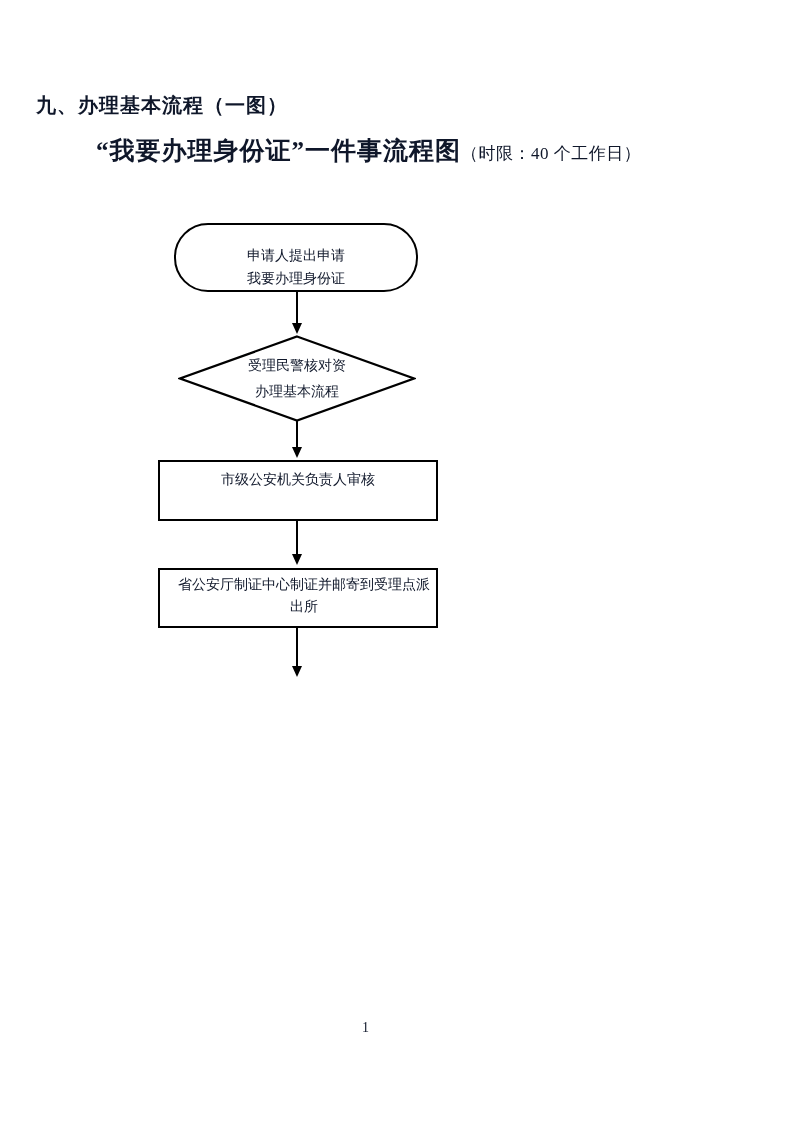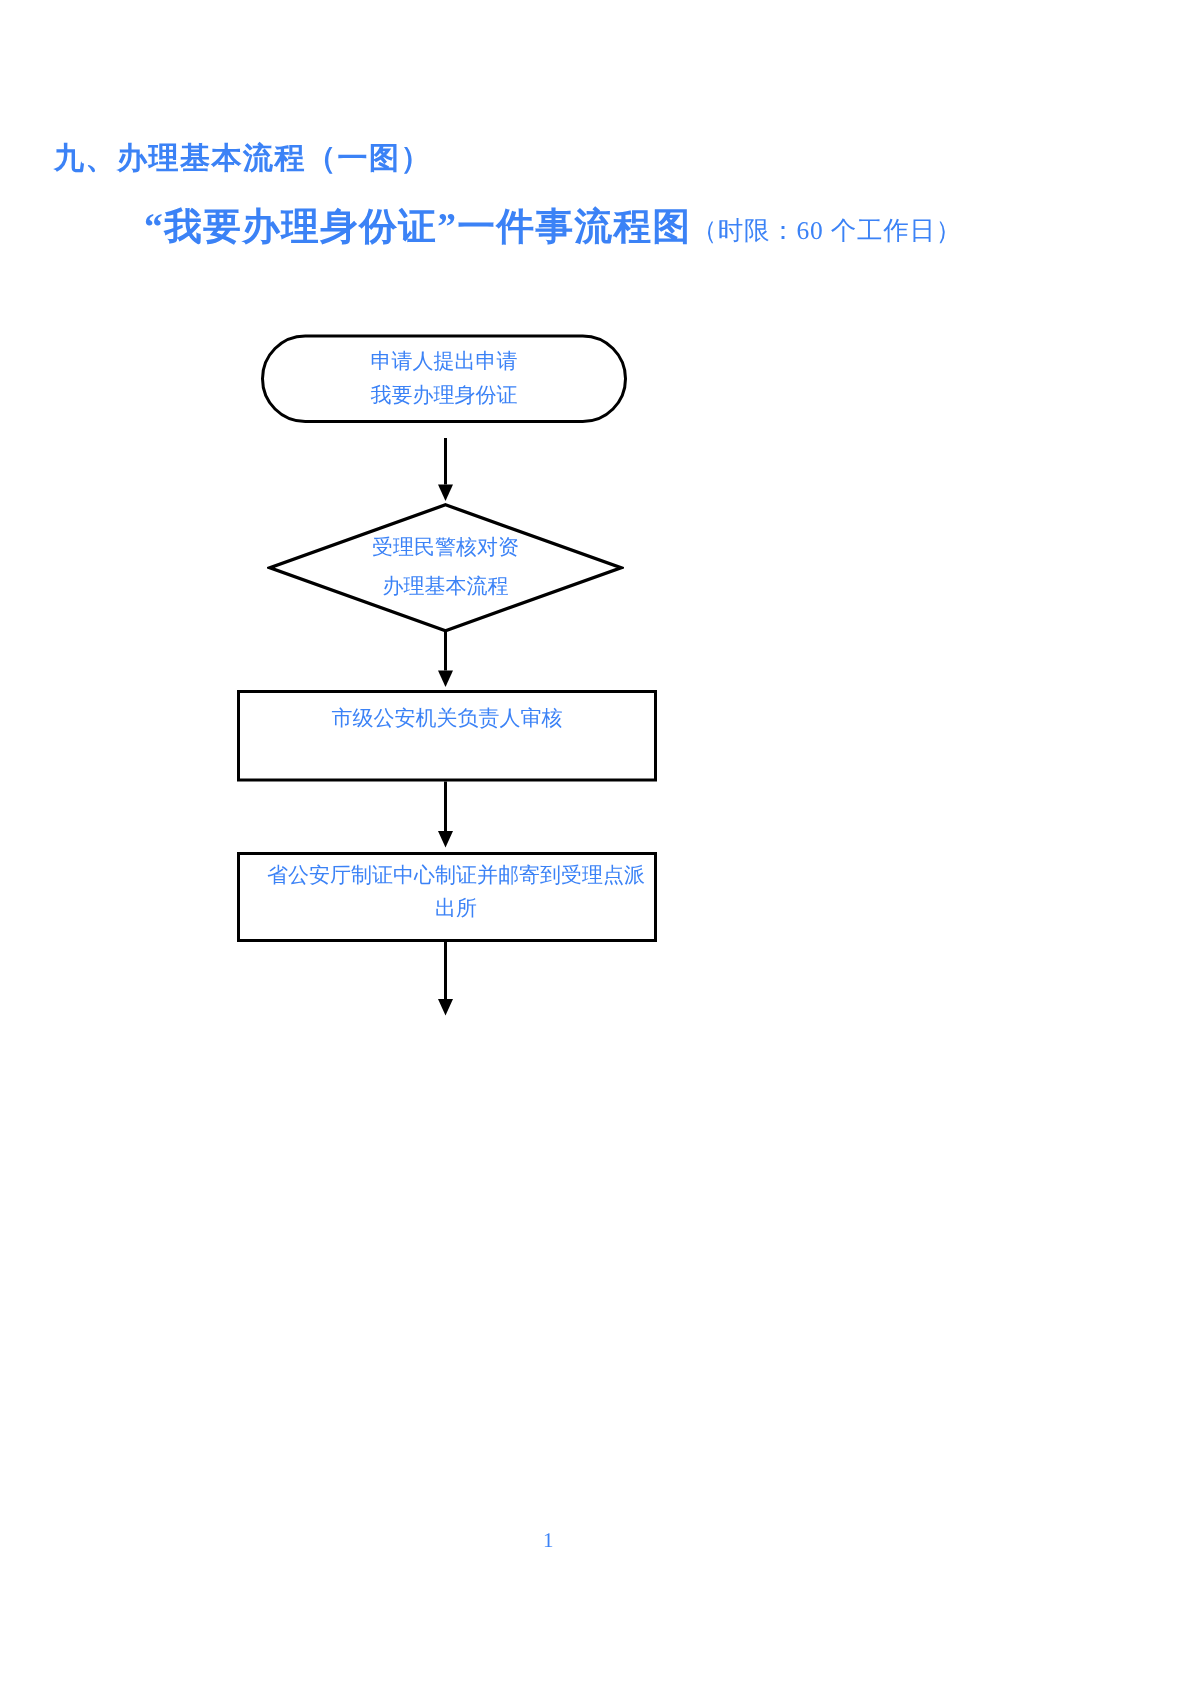--- a/index.html
+++ b/index.html
@@ -6,21 +6,21 @@
     margin: 0;
     padding: 0;
     background: #ffffff;
   }
   .page {
     position: relative;
     width: 793px;
     height: 1122px;
     background: #ffffff;
     font-family: "Liberation Serif", "DejaVu Serif", serif;
-    color: #3b82f6;
+    color: #0f172a;
     overflow: hidden;
   }
   .section-title {
     position: absolute;
     left: 36px;
     top: 92px;
     margin: 0;
     font-size: 20px;
     font-weight: bold;
     letter-spacing: 1px;
@@ -57,25 +57,25 @@
     text-align: center;
     line-height: 23px;
   }
   .bordered {
     border: 2px solid #000000;
   }
   .terminator-start {
     left: 174px;
     top: 223px;
     width: 244px;
-    height: 59px;
+    height: 69px;
     border-radius: 34px;
     display: flex;
     flex-direction: column;
-    justify-content: center;
+    justify-content: flex-end;
     align-items: center;
   }
   .decision {
     left: 178px;
     top: 335px;
     width: 238px;
     height: 87px;
   }
   .decision svg {
     position: absolute;
@@ -151,21 +151,21 @@
   }
 </style>
 </head>
 <body>
 
 <div class="page">
 
   <h1 class="section-title">九、办理基本流程（一图）</h1>
 
   <div class="chart-title-row">
-    <span class="chart-title-main">“我要办理身份证”一件事流程图</span><span class="chart-title-note">（时限：60 个工作日）</span>
+    <span class="chart-title-main">“我要办理身份证”一件事流程图</span><span class="chart-title-note">（时限：40 个工作日）</span>
   </div>
 
   <div class="flowchart">
 
     <div class="node bordered terminator-start">
       <div>申请人提出申请</div>
       <div>我要办理身份证</div>
     </div>
 
     <div class="varrow arrow-1"></div>

